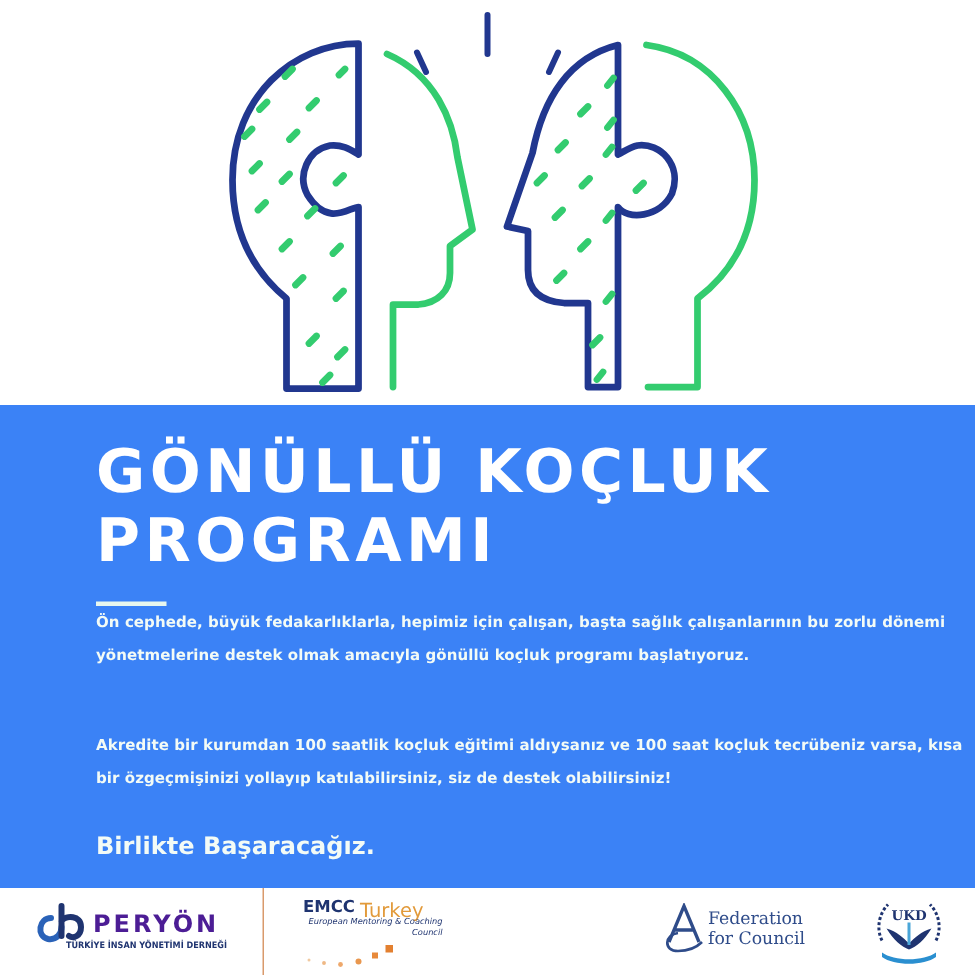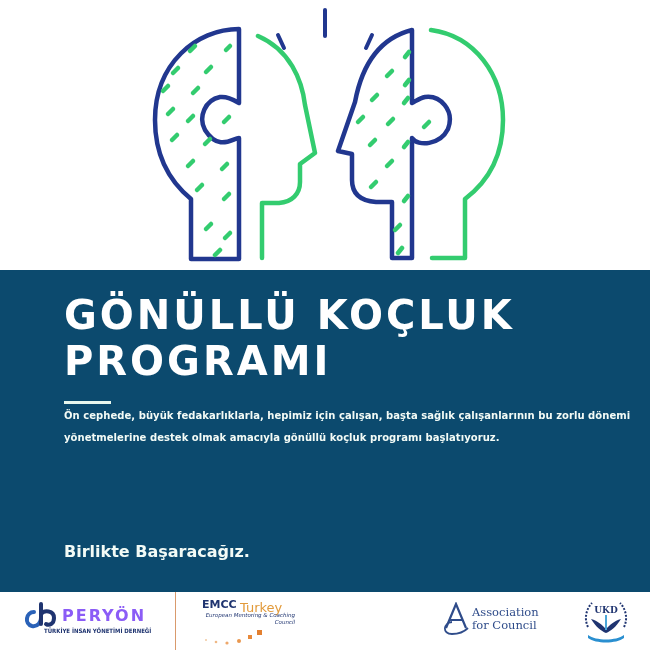--- a/index.html
+++ b/index.html
@@ -2,34 +2,34 @@
 <html><head>
   <meta charset="utf-8">
   <style>
     * { margin: 0; padding: 0; box-sizing: border-box; }
     html, body { width: 650px; height: 650px; overflow: hidden; background: #ffffff; }
     body { position: relative; font-family: "DejaVu Sans", "Liberation Sans", sans-serif; }
 
     .hero { position: absolute; left: 0; top: 0; width: 650px; height: 270px; background: #ffffff; }
     .hero svg { position: absolute; left: 0; top: 0; }
 
-    .panel { position: absolute; left: 0; top: 270px; width: 650px; height: 322px; background: #0c4a6e; color: #ffffff; }
+    .panel { position: absolute; left: 0; top: 270px; width: 650px; height: 322px; background: #3b82f6; color: #ffffff; }
     .title { position: absolute; left: 64px; top: 22px; width: 560px; font-family: "DejaVu Sans", sans-serif; font-weight: bold; font-size: 40px; line-height: 46px; letter-spacing: 3px; color: #ffffff; }
     .title-rule { position: absolute; left: 64px; top: 131px; width: 47px; height: 3px; background: #e8f7ee; }
     .para { position: absolute; left: 64px; width: 580px; font-family: "DejaVu Sans", sans-serif; font-weight: bold; font-size: 10px; line-height: 21.5px; color: #f3fbf6; letter-spacing: 0.05px; }
     .p1 { top: 135px; }
     .p2 { top: 217px; }
-    .slogan { position: absolute; left: 64px; top: 271px; font-family: "DejaVu Sans", sans-serif; font-weight: bold; font-size: 16px; line-height: 22px; color: #f3fbf6; }
+    .slogan { position: absolute; left: 64px; top: 283px; font-family: "DejaVu Sans", sans-serif; font-weight: bold; font-size: 16px; line-height: 22px; color: #f3fbf6; }
 
     .logos { position: absolute; left: 0; top: 592px; width: 650px; height: 58px; background: #ffffff; }
     .logo { position: absolute; }
     .divider-v { position: absolute; left: 175px; top: 0; width: 1px; height: 58px; background: #d99a6c; }
 
     .peryon { left: 22px; top: 10px; width: 150px; height: 40px; }
-    .peryon-word { position: absolute; left: 40px; top: 4px; font-family: "DejaVu Sans", sans-serif; font-weight: bold; font-size: 16px; letter-spacing: 2px; color: #8b5cf6; }
+    .peryon-word { position: absolute; left: 40px; top: 4px; font-family: "DejaVu Sans", sans-serif; font-weight: bold; font-size: 16px; letter-spacing: 2px; color: #4c1d95; }
     .peryon-sub { position: absolute; left: 22px; top: 25px; font-family: "DejaVu Sans Condensed", "DejaVu Sans", sans-serif; font-weight: bold; font-size: 6px; color: #1f3470; white-space: nowrap; }
 
     .emcc { left: 202px; top: 6px; width: 100px; height: 48px; text-align: right; }
     .emcc-word { position: absolute; left: 0; top: 0; font-family: "DejaVu Sans", sans-serif; font-weight: bold; font-size: 11px; color: #1f3470; }
     .emcc-country { position: absolute; left: 38px; top: 2px; font-family: "DejaVu Sans", sans-serif; font-size: 13px; color: #e29a3a; }
     .emcc-sub { position: absolute; left: 3px; top: 14px; font-family: "DejaVu Sans", sans-serif; font-style: italic; font-size: 5.5px; line-height: 7px; color: #1f3470; width: 90px; }
 
     .icf { left: 314px; top: 14px; width: 120px; height: 30px; }
     .icf-word { position: absolute; left: 14px; top: 0; font-family: "DejaVu Sans", sans-serif; font-weight: bold; font-style: italic; font-size: 15px; color: #1f3470; }
     .icf-sub { position: absolute; left: 2px; top: 18px; font-family: "DejaVu Sans", sans-serif; font-size: 2.5px; color: #666; white-space: nowrap; }
@@ -109,20 +109,21 @@
   </svg>
 </div>
 
 <section class="panel">
   <h1 class="title">
     <span>GÖNÜLLÜ KOÇLUK</span><br>
     <span>PROGRAMI</span>
   </h1>
   <div class="title-rule"></div>
   <p class="para p1">Ön cephede, büyük fedakarlıklarla, hepimiz için çalışan, başta sağlık çalışanlarının bu zorlu dönemi yönetmelerine destek olmak amacıyla gönüllü koçluk programı başlatıyoruz.</p>
+  <p class="para p2">Akredite bir kurumdan 100 saatlik koçluk eğitimi aldıysanız ve 100 saat koçluk tecrübeniz varsa, kısa bir özgeçmişinizi yollayıp katılabilirsiniz, siz de destek olabilirsiniz!</p>
   <p class="slogan">Birlikte Başaracağız.</p>
 </section>
 
 <footer class="logos">
   <div class="logo peryon">
     <svg width="40" height="28" viewBox="0 0 40 28" style="position:absolute;left:0;top:0;">
       <path d="M12,10 C4,10 2,22 10,24 C16,25 19,20 19,16" fill="none" stroke="#2a62b8" stroke-width="4" stroke-linecap="round"></path>
       <path d="M19,2 L19,22 M19,12 C22,8 32,8 32,16 C32,22 27,24 24,22" fill="none" stroke="#1f3470" stroke-width="4" stroke-linecap="round"></path>
     </svg>
     <span class="peryon-word">PERYÖN</span>
@@ -144,21 +145,21 @@
       <rect x="55" y="4" width="5" height="5" fill="#e38030"></rect>
     </svg>
   </div>
 
 
   <div class="logo afc">
     <svg width="32" height="34" viewBox="0 0 32 34" style="position:absolute;left:0;top:0;">
       <path d="M6,26 L16,2 L26,26 M10,18 L22,18" fill="none" stroke="#2f4c8a" stroke-width="2.2"></path>
       <path d="M12,20 C3,21 2,32 12,32 C18,32 24,30 28,26" fill="none" stroke="#2f4c8a" stroke-width="1.8"></path>
     </svg>
-    <span class="afc-line1">Association</span>
+    <span class="afc-line1">Federation</span>
     <span class="afc-line2">for Council</span>
   </div>
 
   <div class="logo ukd">
     <svg width="56" height="50" viewBox="0 0 56 50">
       <path d="M10,30 C6,22 8,12 14,6" fill="none" stroke="#1f3470" stroke-width="2" stroke-dasharray="2,1.5"></path>
       <path d="M46,30 C50,22 48,12 42,6" fill="none" stroke="#1f3470" stroke-width="2" stroke-dasharray="2,1.5"></path>
       <text x="28" y="16" text-anchor="middle" font-family="DejaVu Serif, serif" font-weight="bold" font-size="9" fill="#1f3470">UKD</text>
       <path d="M13,22 C20,24 24,28 28,32 C32,28 36,24 43,22 C38,30 33,34 28,36 C23,34 18,30 13,22 Z" fill="#1f3470"></path>
       <path d="M28,18 L28,33" stroke="#4aa6d8" stroke-width="2"></path>

